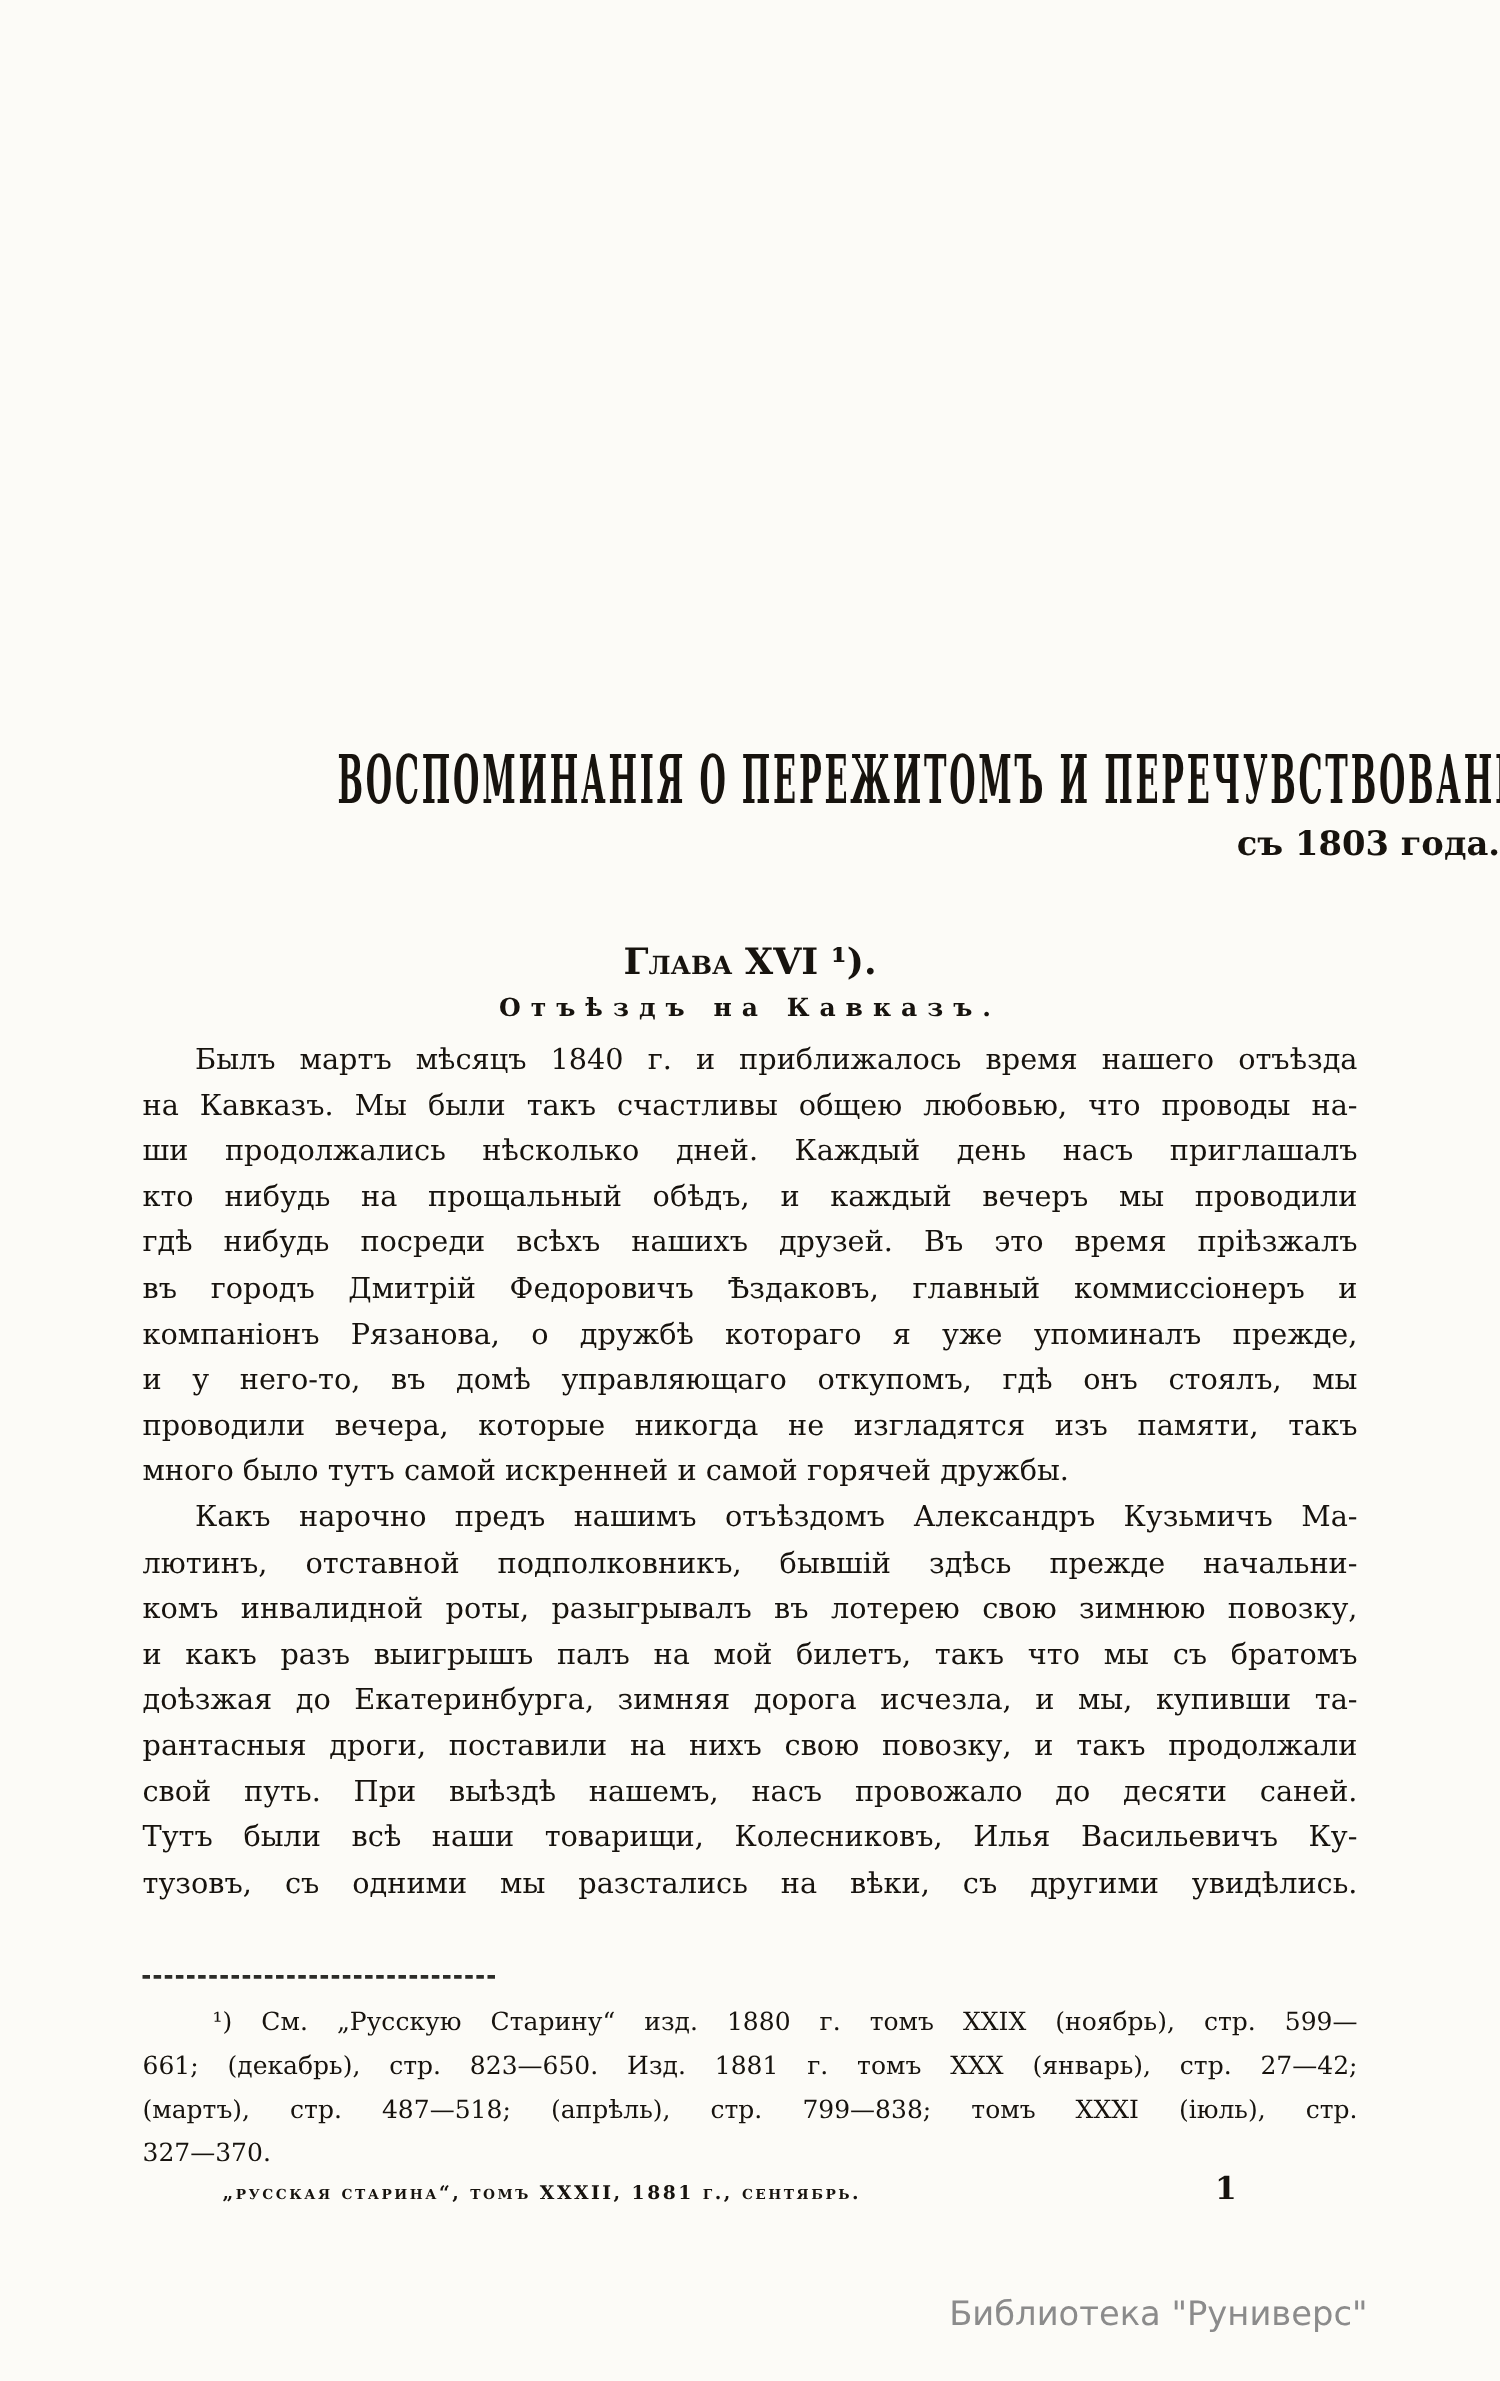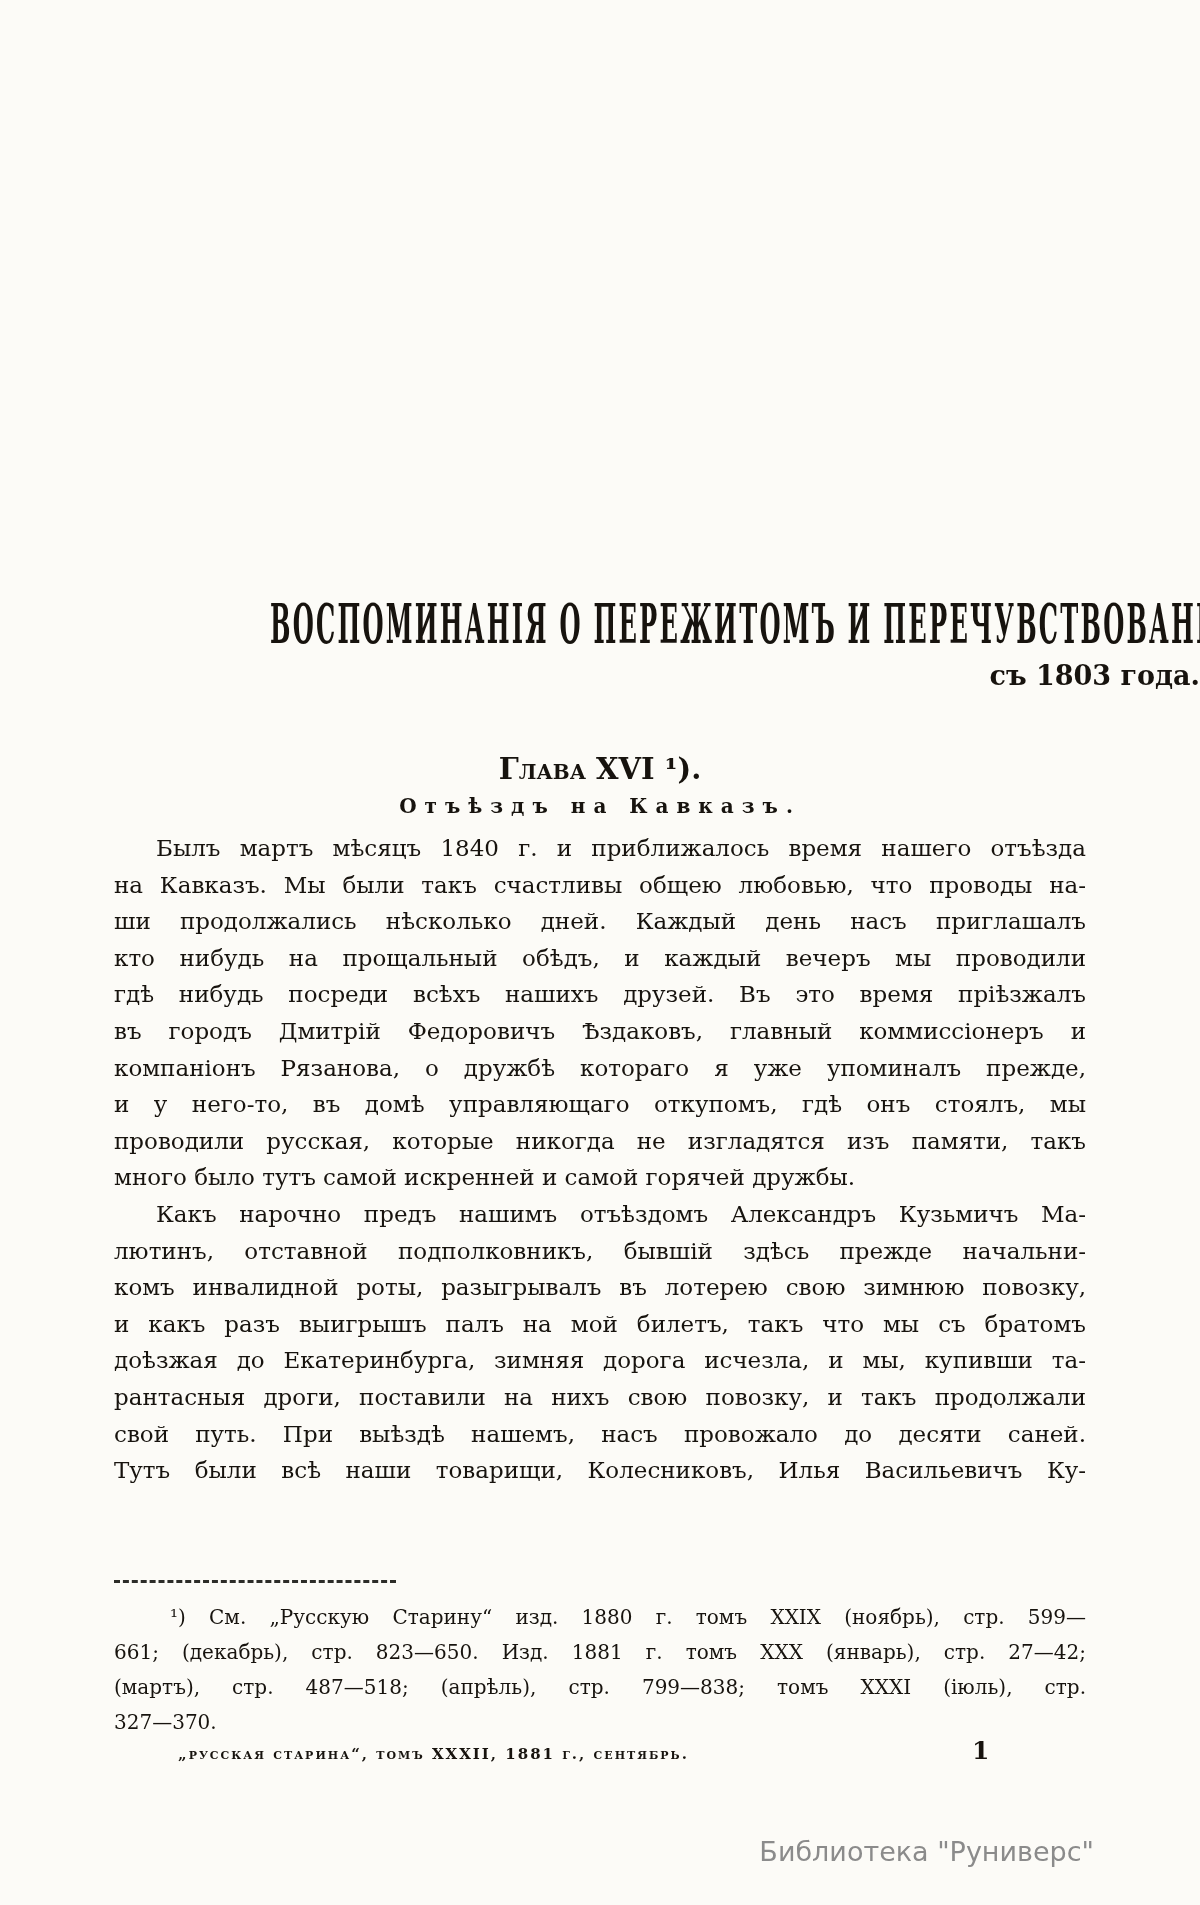--- a/index.html
+++ b/index.html
@@ -101,33 +101,34 @@
 
   <div class="abs para para1">
       <div class="line">Былъ мартъ мѣсяцъ 1840 г. и приближалось время нашего отъѣзда</div>
       <div class="line">на Кавказъ. Мы были такъ счастливы общею любовью, что проводы на-</div>
       <div class="line">ши продолжались нѣсколько дней. Каждый день насъ приглашалъ</div>
       <div class="line">кто нибудь на прощальный обѣдъ, и каждый вечеръ мы проводили</div>
       <div class="line">гдѣ нибудь посреди всѣхъ нашихъ друзей. Въ это время пріѣзжалъ</div>
       <div class="line">въ городъ Дмитрій Федоровичъ Ѣздаковъ, главный коммиссіонеръ и</div>
       <div class="line">компаніонъ Рязанова, о дружбѣ котораго я уже упоминалъ прежде,</div>
       <div class="line">и у него-то, въ домѣ управляющаго откупомъ, гдѣ онъ стоялъ, мы</div>
-      <div class="line">проводили русская, которые никогда не изгладятся изъ памяти, такъ</div>
+      <div class="line">проводили вечера, которые никогда не изгладятся изъ памяти, такъ</div>
       <div class="line">много было тутъ самой искренней и самой горячей дружбы.</div>
     </div>
 
   <div class="abs para para2">
       <div class="line">Какъ нарочно предъ нашимъ отъѣздомъ Александръ Кузьмичъ Ма-</div>
       <div class="line">лютинъ, отставной подполковникъ, бывшій здѣсь прежде начальни-</div>
       <div class="line">комъ инвалидной роты, разыгрывалъ въ лотерею свою зимнюю повозку,</div>
       <div class="line">и какъ разъ выигрышъ палъ на мой билетъ, такъ что мы съ братомъ</div>
       <div class="line">доѣзжая до Екатеринбурга, зимняя дорога исчезла, и мы, купивши та-</div>
       <div class="line">рантасныя дроги, поставили на нихъ свою повозку, и такъ продолжали</div>
       <div class="line">свой путь. При выѣздѣ нашемъ, насъ провожало до десяти саней.</div>
       <div class="line">Тутъ были всѣ наши товарищи, Колесниковъ, Илья Васильевичъ Ку-</div>
+      <div class="line">тузовъ, съ одними мы разстались на вѣки, съ другими увидѣлись.</div>
     </div>
 
   <div class="abs fn-rule"></div>
 
   <div class="abs footnote">
       <div class="line">¹) См. „Русскую Старину“ изд. 1880 г. томъ XXIX (ноябрь), стр. 599—</div>
       <div class="line">661; (декабрь), стр. 823—650. Изд. 1881 г. томъ XXX (январь), стр. 27—42;</div>
       <div class="line">(мартъ), стр. 487—518; (апрѣль), стр. 799—838; томъ XXXI (іюль), стр.</div>
       <div class="line">327—370.</div>
     </div>

